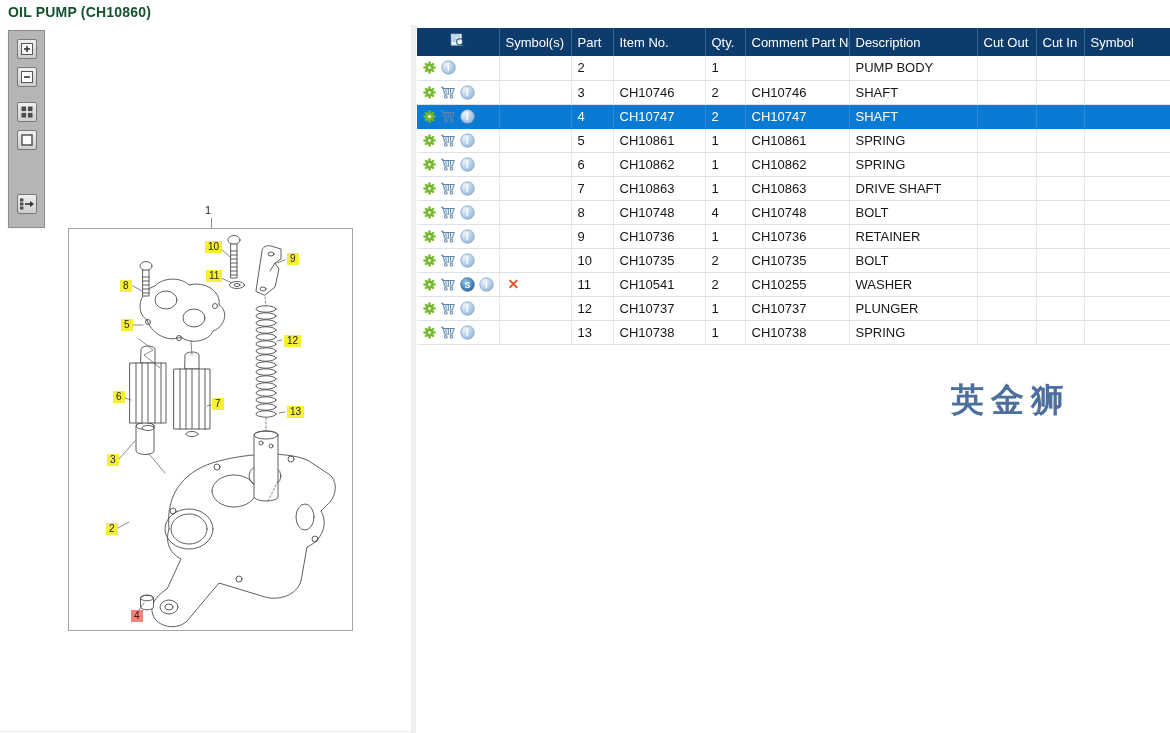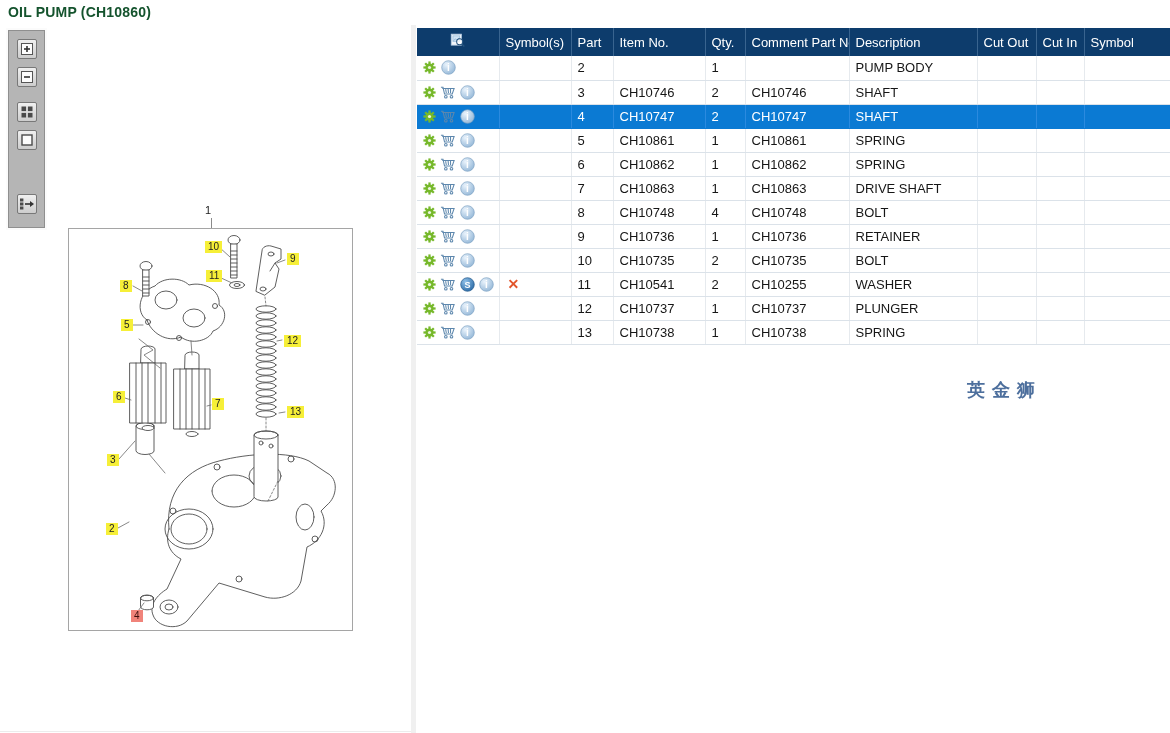--- a/index.html
+++ b/index.html
@@ -38,22 +38,22 @@
   th.c-actions { text-align:center; padding:0; }
   td { height:24px; font-size:13px; color:#161616; background:#fff; padding:0 0 0 6px;
        border-bottom:1px solid #dbe2e9; border-right:1px solid #e6eaee; white-space:nowrap; overflow:hidden; }
   td.c-actions { padding:0 0 0 4px; }
   tr.selected td { background:var(--selected-bg); color:#fff; border-bottom-color:var(--selected-bg); border-right-color:#2b8adf; }
   .icon-strip { display:flex; align-items:center; gap:3px; }
   .ic { display:inline-flex; width:16px; height:16px; align-items:center; justify-content:center; cursor:pointer; }
   td.c-symbols { color:var(--x-red); font-weight:bold; font-size:14px; padding-left:8px; }
 
   
-  .watermark { position:absolute; left:534px; top:350px; font-size:18px; font-weight:bold;
-               letter-spacing:7px; color:var(--watermark);margin-left:16px; }
+  .watermark { position:absolute; left:534px; top:350px; font-size:33px; font-weight:bold;
+               letter-spacing:7px; color:var(--watermark); }
 
   svg text { font-family:"Liberation Sans", sans-serif; }
 </style>
 </head>
 <body>
 
 <div id="app">
 
   <svg width="0" height="0" style="position:absolute" aria-hidden="true">
     <defs>

